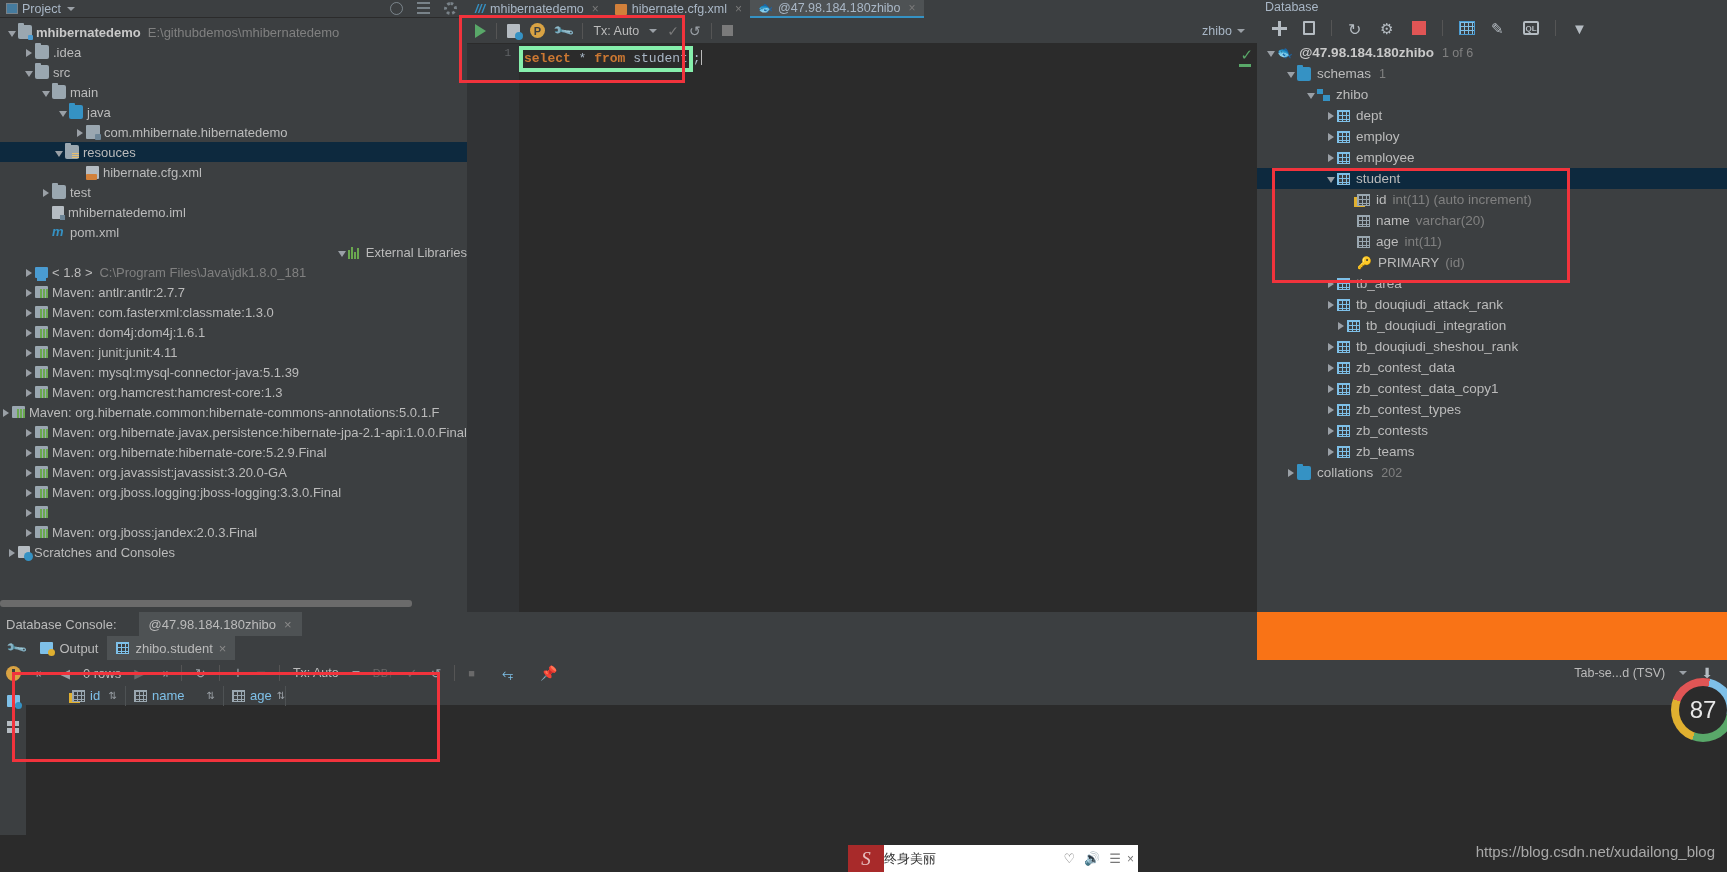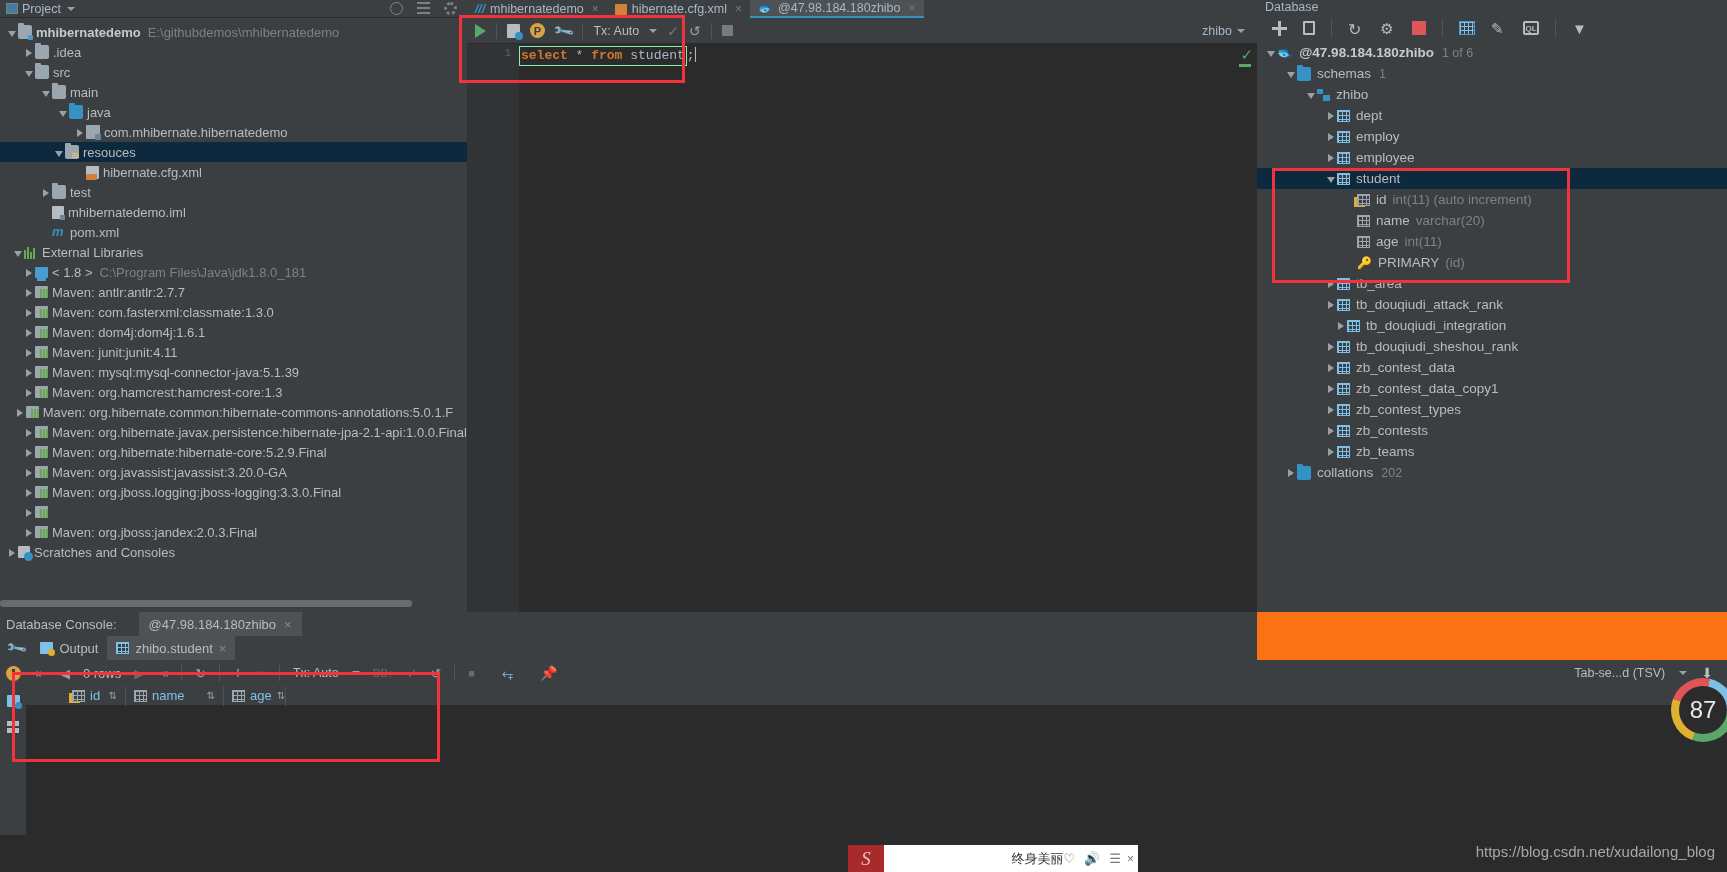--- a/index.html
+++ b/index.html
@@ -109,21 +109,21 @@
   .ic-undo { color:#9aa0a6; font-size:14px; }
   .ic-stop { width:11px;height:11px;background:#7a7a7a; }
   #sql-db-sel { margin-left:auto; padding-right:12px; color:#a9b7c6; font-size:12.5px; display:flex; align-items:center; gap:5px;}
 
   #code-area { position:relative; height:568px; background:#2b2b2b; }
   #gutter { position:absolute; left:0; top:0; width:52px; height:100%; background:#313335; }
   .lineno { color:#606366; font-size:11px; text-align:right; padding-right:8px; line-height:18px;
             font-family:"Liberation Mono", monospace; }
   #code-lines { position:absolute; left:52px; top:0; right:0; top:0; padding-top:2px;
                 font-family:"Liberation Mono", monospace; font-size:13px; line-height:18px; }
-  .sqlbox { display:inline-block; border:1px solid #86efac; padding:0 1px; }
+  .sqlbox { display:inline-block; border:4px solid #86efac; padding:0 1px; }
   .kw { color:#cc7832; font-weight:bold; }
   .star { color:#a9b7c6; }
   .ident { color:#a9b7c6; }
   .caret { display:inline-block; width:1px; height:15px; background:#bbbbbb; vertical-align:-3px; }
   #green-check { position:absolute; right:4px; top:2px; color:#59a869; font-size:15px; }
   #green-mark { position:absolute; right:6px; top:20px; width:12px; height:3px; background:#59a869; }
 
   
   #db-panel { position:absolute; left:1257px; top:0; width:470px; height:612px; background:#3c3f41; }
   #db-header { height:14px; padding-left:8px; color:#a9b7c6; font-size:12.5px; }
@@ -226,21 +226,21 @@
 
   
   #bottom-strip { position:absolute; left:0; top:835px; width:1727px; height:37px; background:#2b2b2b; }
   #watermark { position:absolute; right:12px; top:8px; color:#a8a8a8; font-size:15px; }
 
   
   #music-popup { position:absolute; left:848px; top:845px; width:290px; height:27px; background:#ffffff;
                  display:flex; align-items:center; z-index:60; }
   #music-cover { width:36px; height:27px; background:#a82a2a; color:#e8c0c0; font-family:"Liberation Serif",serif;
                  font-size:19px; display:flex; align-items:center; justify-content:center; font-style:italic;}
-  #music-title { flex:1; text-align:right; color:#333; font-size:13px; }
+  #music-title { flex:1; text-align:left; color:#333; font-size:13px; }
   #music-ctrls { display:flex; align-items:center; gap:9px; padding-right:6px; color:#777; font-size:13px; }
   #music-close { color:#777; font-size:12px; padding-right:4px; }
 </style>
 </head>
 <body>
 
 <div id="app">
 
   <div id="project-panel">
     <div id="project-header">
@@ -303,21 +303,21 @@
         <div class="trow" style="padding-left: 40px;">
           <span class="tw"></span>
           <span class="ticon ic-iml"></span>
           <span class="tlabel">mhibernatedemo.iml</span>
         </div>
         <div class="trow" style="padding-left: 40px;">
           <span class="tw"></span>
           <span class="ticon ic-m">m</span>
           <span class="tlabel">pom.xml</span>
         </div>
-        <div class="trow" style="padding-left: 12px;">
+        <div class="trow" style="padding-left: 6px; justify-content: flex-end;">
           <span class="tw"><span class="arrow-d"></span></span>
           <span class="ticon ic-libs">
             <i style="height:9px"></i>
             <i style="height:12px"></i>
             <i style="height:7px"></i>
             <i style="height:11px"></i>
           </span>
           <span class="tlabel">External Libraries</span>
         </div>
         <div class="trow" style="padding-left: 23px;">
@@ -349,21 +349,21 @@
         <div class="trow" style="padding-left: 23px;">
           <span class="tw"><span class="arrow-r"></span></span>
           <span class="ticon ic-mvn"></span>
           <span class="tlabel">Maven: mysql:mysql-connector-java:5.1.39</span>
         </div>
         <div class="trow" style="padding-left: 23px;">
           <span class="tw"><span class="arrow-r"></span></span>
           <span class="ticon ic-mvn"></span>
           <span class="tlabel">Maven: org.hamcrest:hamcrest-core:1.3</span>
         </div>
-        <div class="trow" style=" justify-content: center;">
+        <div class="trow" style="">
           <span class="tw"><span class="arrow-r"></span></span>
           <span class="ticon ic-mvn"></span>
           <span class="tlabel">Maven: org.hibernate.common:hibernate-commons-annotations:5.0.1.F</span>
         </div>
         <div class="trow" style="padding-left: 23px;">
           <span class="tw"><span class="arrow-r"></span></span>
           <span class="ticon ic-mvn"></span>
           <span class="tlabel">Maven: org.hibernate.javax.persistence:hibernate-jpa-2.1-api:1.0.0.Final</span>
         </div>
         <div class="trow" style="padding-left: 23px;">

